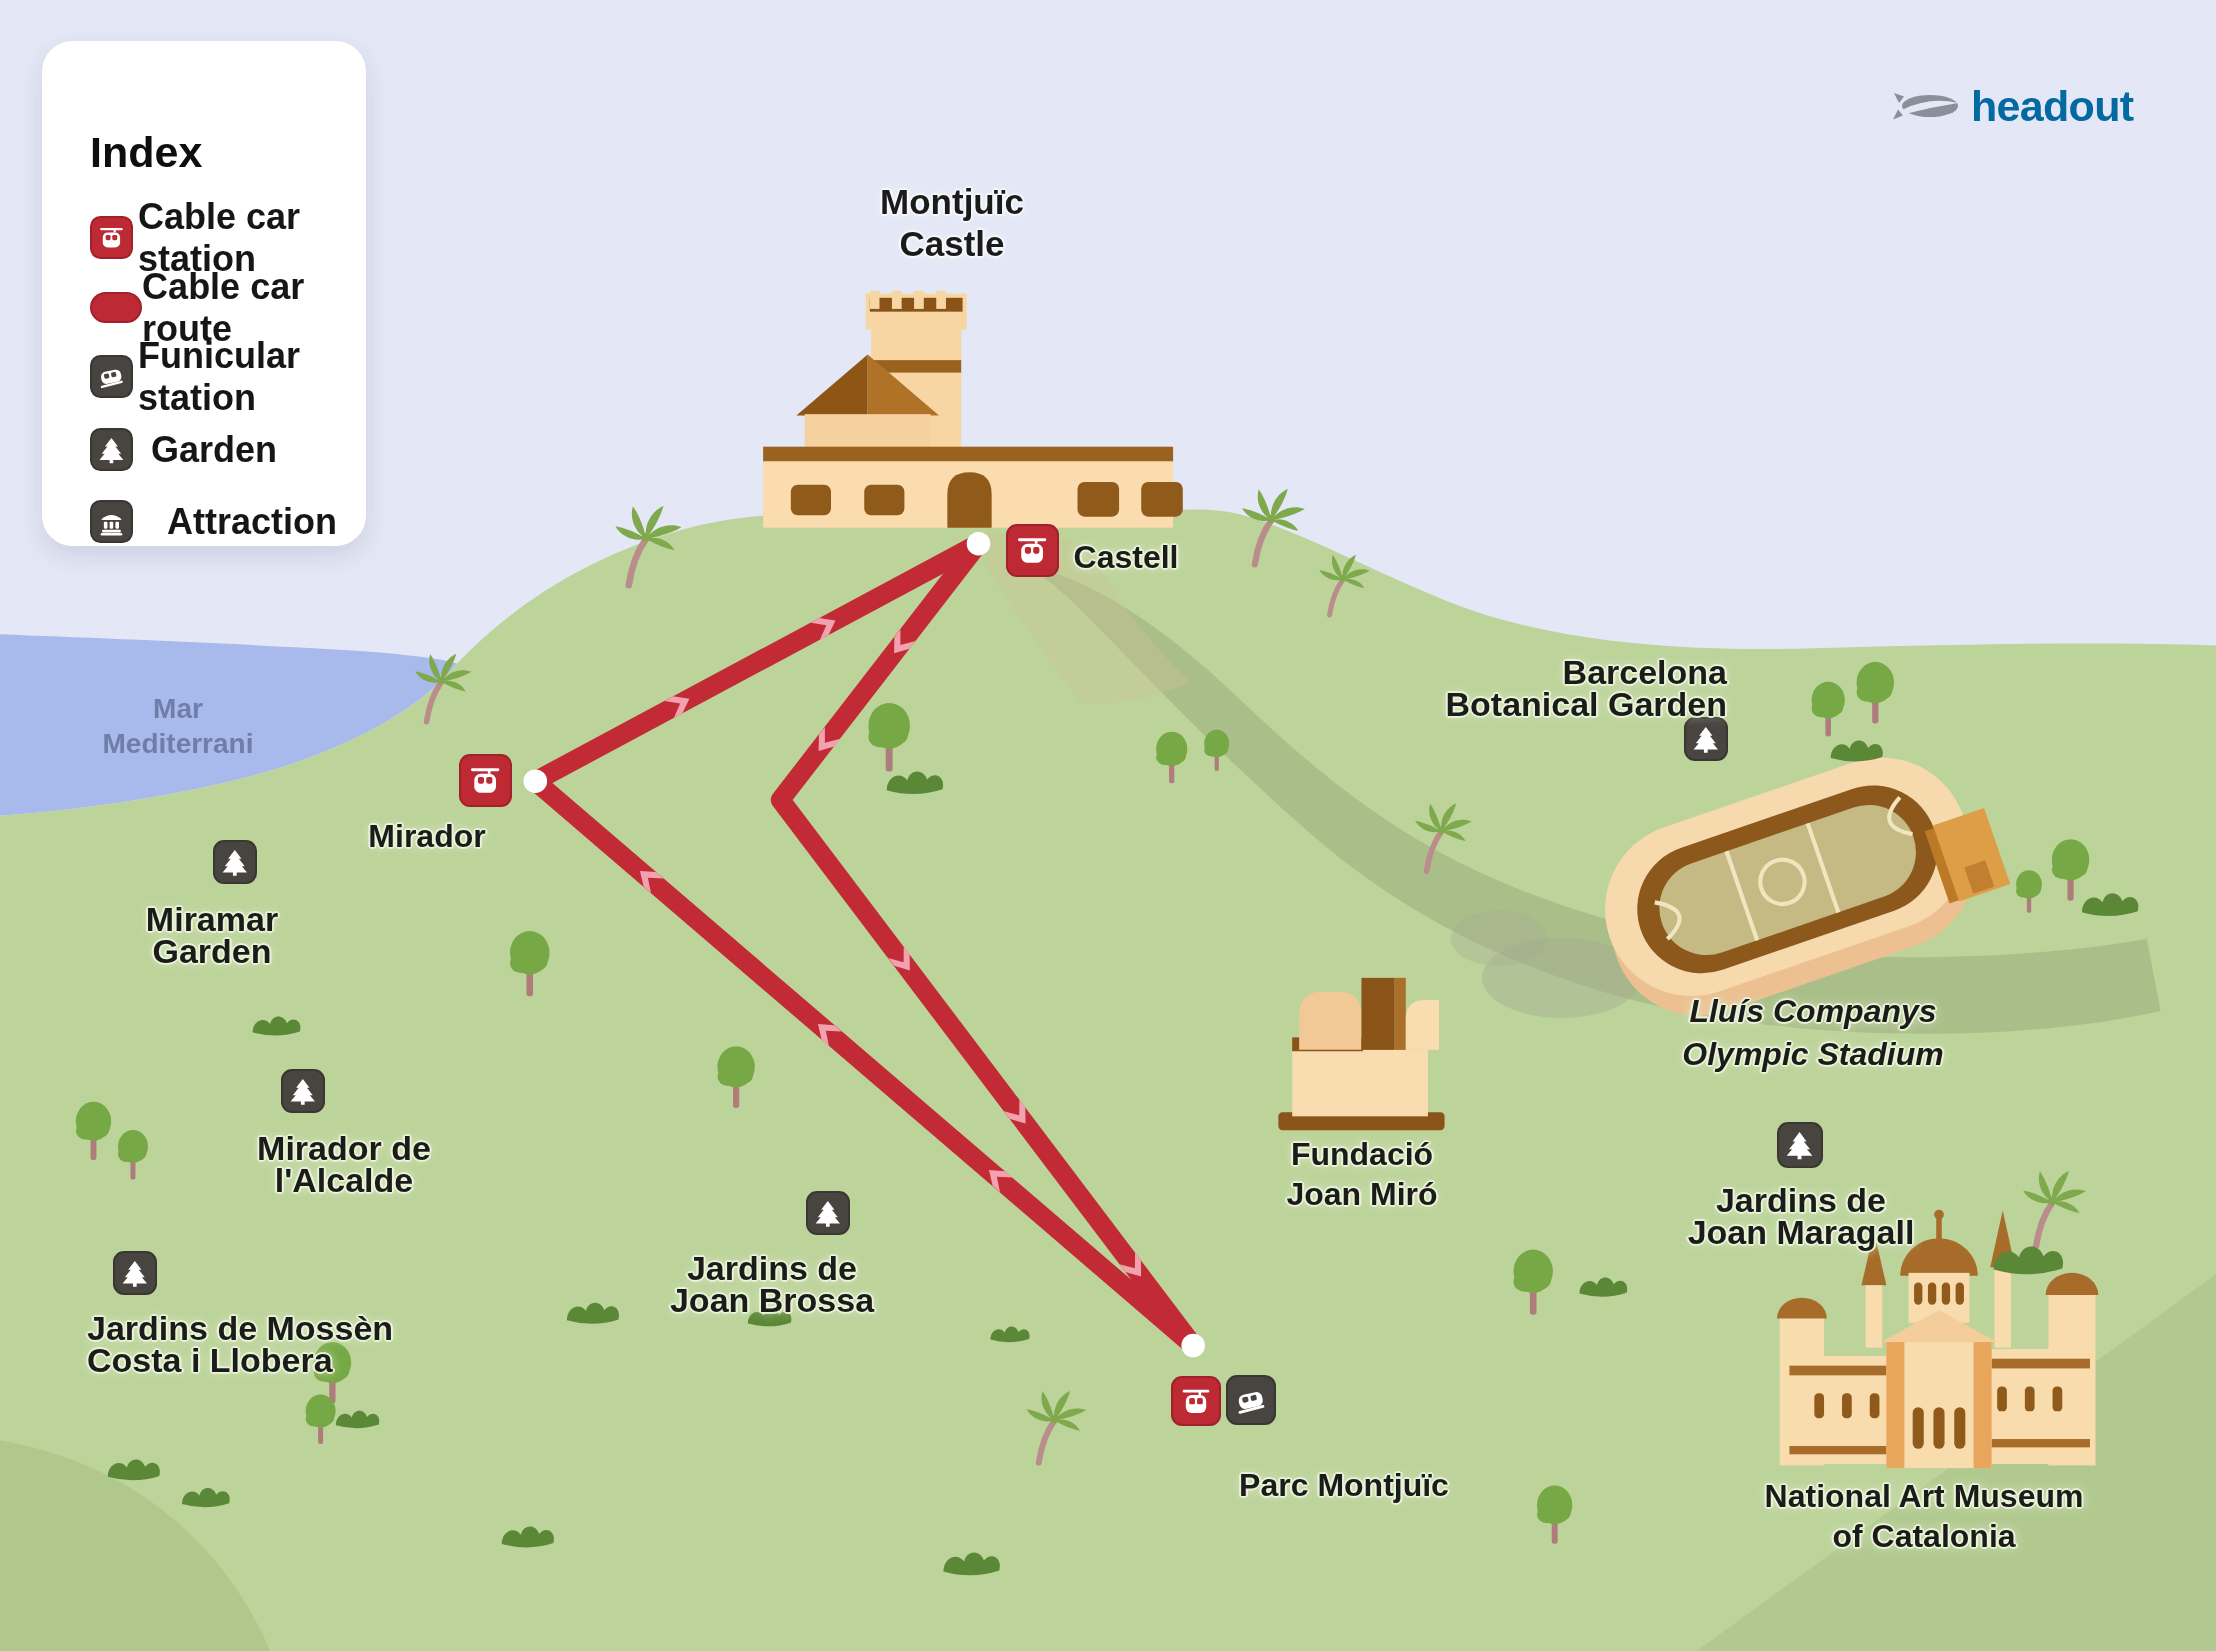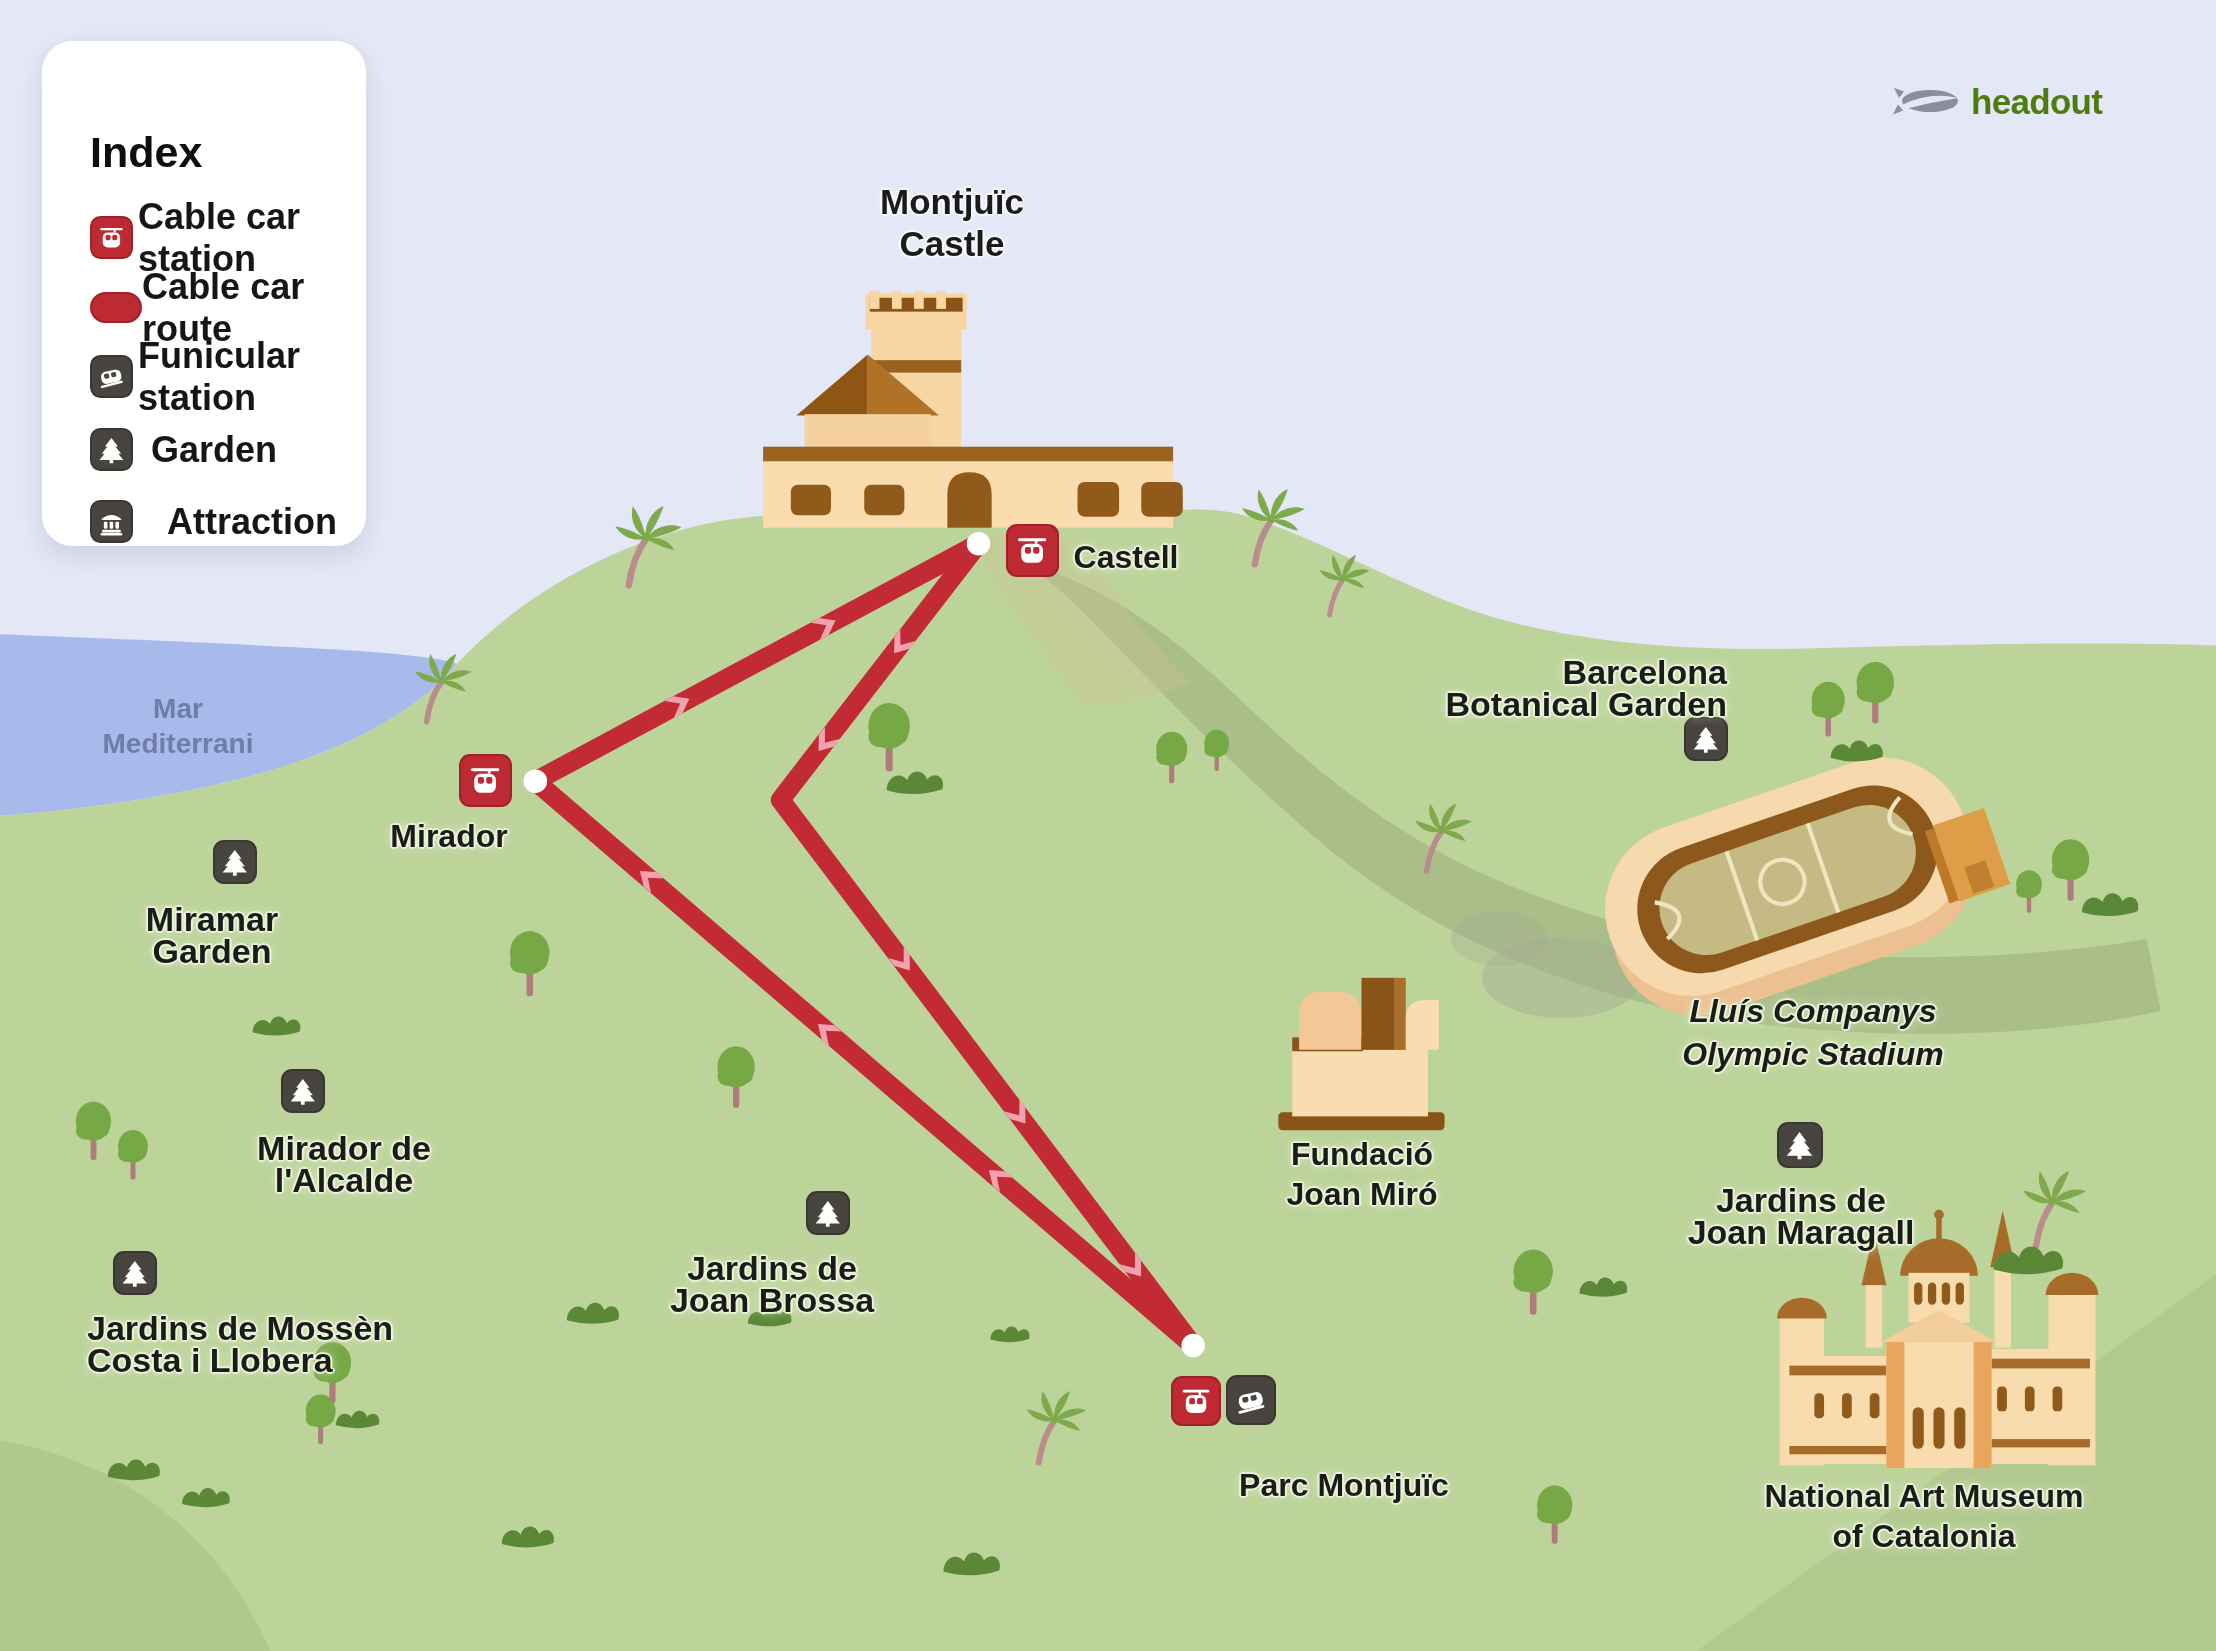--- a/index.html
+++ b/index.html
@@ -41,21 +41,21 @@
   .legend-row{position:absolute;left:48px;height:43px;display:flex;align-items:center;}
   .legend-slot{width:61px;height:43px;display:flex;align-items:center;}
   .legend-icon{width:43px;height:43px;border-radius:10.4px;display:flex;align-items:center;
                justify-content:center;box-sizing:border-box;}
   .legend-icon svg{width:74%;height:74%;}
   .legend-pill{width:52px;height:31px;border-radius:16px;background:#BE2A34;border:2.1px solid #A0212C;box-sizing:border-box;}
   .legend-label{font-size:36px;font-weight:600;color:#161616;}
 
   
   .logo{position:absolute;left:1889px;top:82px;display:flex;align-items:center;gap:7px;}
-  .logo-text{font-size:35px;font-weight:600;color:#4d7c0f;letter-spacing:-0.7px;}
+  .logo-text{font-size:43px;font-weight:600;color:#0369a1;letter-spacing:-0.7px;}
 </style>
 </head>
 <body>
 
 <div class="canvas">
 
   <svg class="map-svg" viewBox="0 0 3200 2384">
     <defs>
       <g id="g-tree">
         <rect x="-5" y="-10" width="10" height="42" rx="4" fill="#AF7C7C"></rect>
@@ -312,21 +312,21 @@
   </div>
 
   <div class="map-label lbl-50 halo-w" style="left:952px;top:181px;">
     <span>Montjuïc</span>
     <span>Castle</span>
   </div>
 
   <div class="map-label lbl-46 halo-g" style="left:1126px;top:537px;">
     <span>Castell</span>
   </div>
-  <div class="map-label lbl-46 halo-g" style="left:449px;top:816px;">
+  <div class="map-label lbl-46 halo-g" style="left:427px;top:816px;">
     <span>Mirador</span>
   </div>
   <div class="map-label lbl-46 halo-g" style="left:1344px;top:1441px;margin-top:24px;">
     <span>Parc Montjuïc</span>
   </div>
 
   <div class="map-label lbl-40 sea-label" style="left:178px;top:691px;">
     <span>Mar</span>
     <span>Mediterrani</span>
   </div>

